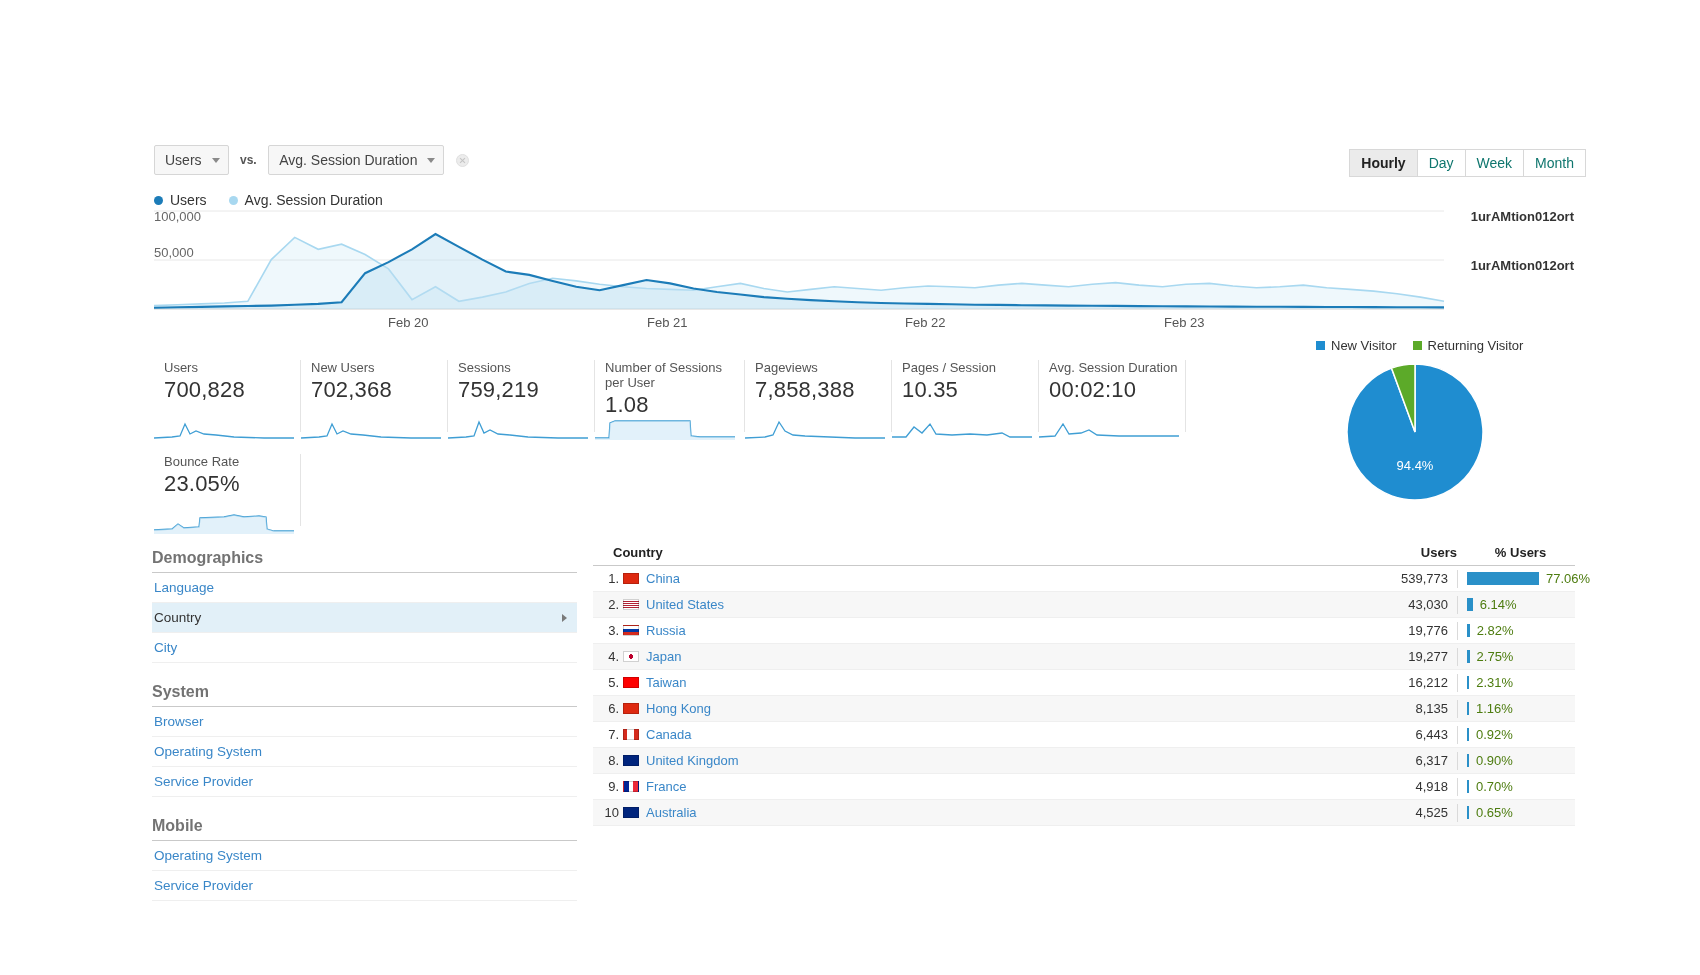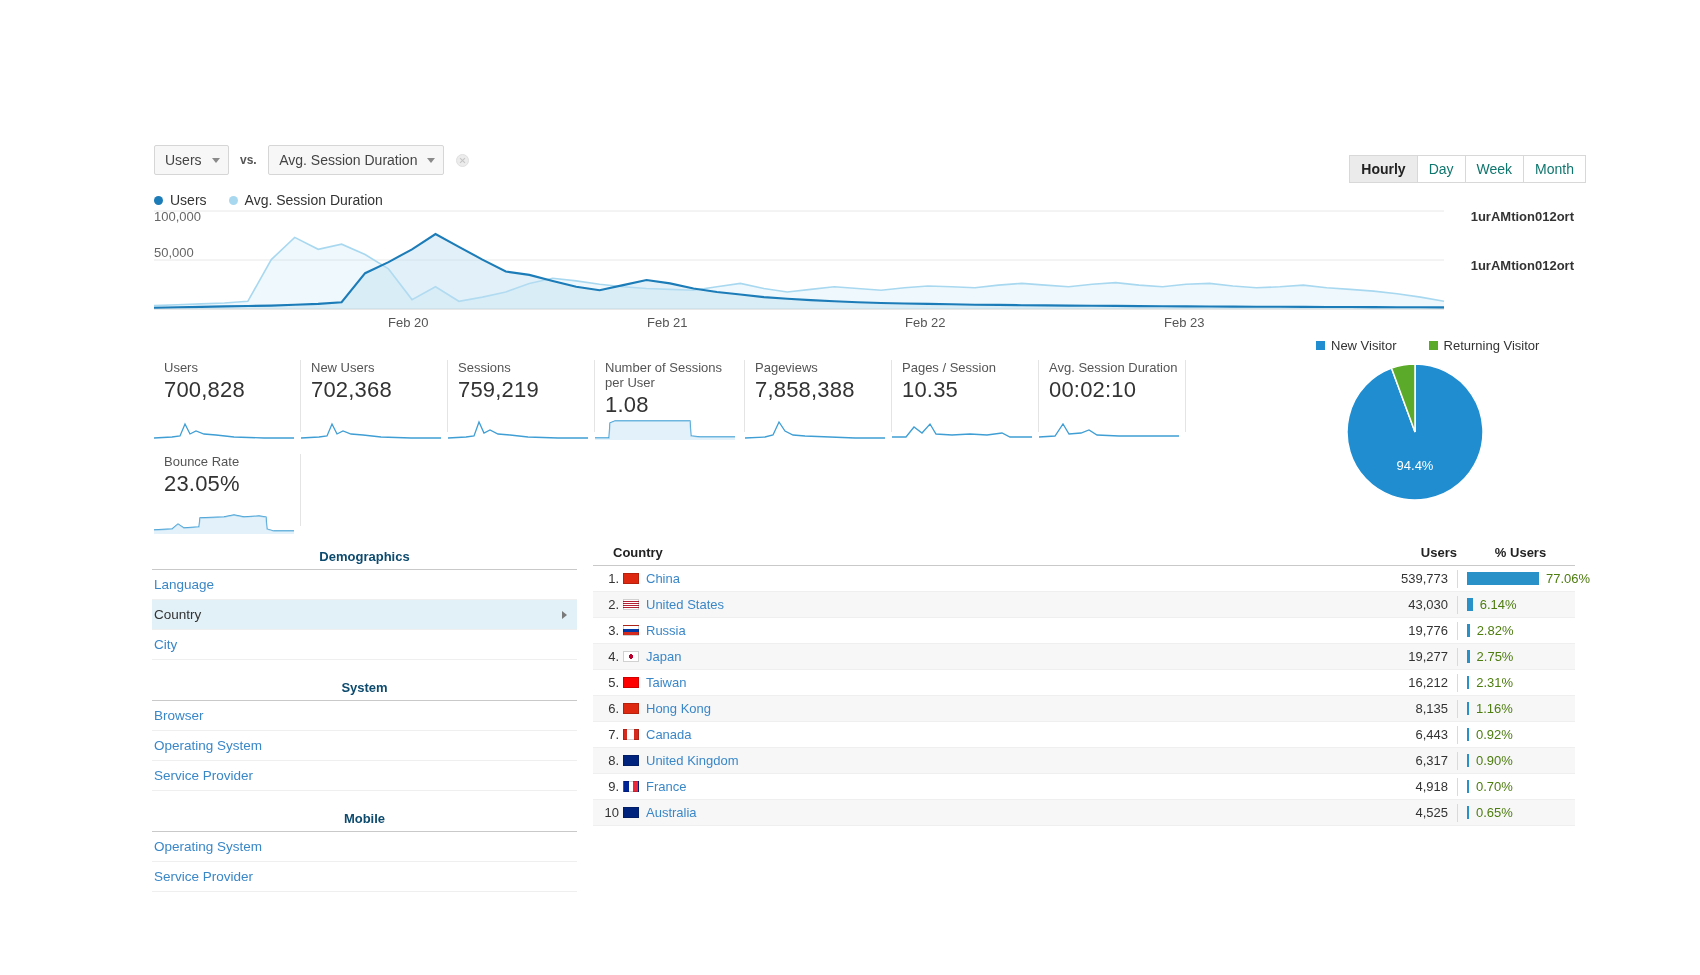--- a/index.html
+++ b/index.html
@@ -36,21 +36,21 @@
     background: #ececec; border: 1px solid #e0e0e0;
     position: relative;
   }
   .clear-icon::before, .clear-icon::after {
     content: ""; position: absolute; left: 2px; top: 5px;
     width: 7px; height: 1px; background: #c3c3c3;
   }
   .clear-icon::before { transform: rotate(45deg); }
   .clear-icon::after  { transform: rotate(-45deg); }
 
-  .granularity { position: absolute; right: -12px; top: 10px; display: flex; }
+  .granularity { position: absolute; right: -12px; top: 4px; display: flex; }
   .gran-btn {
     height: 28px; padding: 0 11px; line-height: 27px;
     font-size: 14px; color: #0f766e;
     border: 1px solid #d8d8d8; border-left: none;
     background: #fff; white-space: nowrap;
   }
   .gran-btn:first-child { border-left: 1px solid #d8d8d8; }
   .gran-btn.active { background: #ebebeb; font-weight: bold; color: #222; }
 
   
@@ -77,31 +77,31 @@
     width: 147px; height: 72px; position: relative;
     border-right: 1px solid #e4e4e4; padding-left: 10px;
   }
   .card.wide { width: 150px; }
   .card-label { font-size: 13px; color: #555; line-height: 15px; }
   .card-value { font-size: 22px; color: #333; font-weight: 400; margin-top: 2px; letter-spacing: .2px; }
   .card-spark { position: absolute; left: 0px; bottom: -8px; width: 140px; height: 26px; }
   .card-row2 { display: flex; margin-top: 22px; }
 
   
-  .pie-legend { position: absolute; left: 1316px; top: 338px; display: flex; gap: 32px; font-size: 13px; color: #333; }
+  .pie-legend { position: absolute; left: 1316px; top: 338px; display: flex; gap: 16px; font-size: 13px; color: #333; }
   .pie-legend .item { display: flex; align-items: center; gap: 6px; }
   .sq { width: 9px; height: 9px; display: inline-block; }
   .pie-wrap { position: absolute; left: 1345px; top: 362px; width: 140px; height: 140px; }
   .pie-pct { position: absolute; left: 0; top: 96px; width: 140px; text-align: center; font-size: 13px; color: #fff; }
 
   
   .dim-list { position: absolute; left: 152px; top: 545px; width: 425px; }
   .dim-head {
-    font-size: 13px; font-weight: bold; color: #0c4a6e;
-    padding: 4px 0 5px 0; border-bottom: 1px solid #c9c9c9; text-align: center;
+    font-size: 16px; font-weight: bold; color: #737373;
+    padding: 4px 0 5px 0; border-bottom: 1px solid #c9c9c9;
   }
   .dim-head.spaced { margin-top: 16px; }
   .dim-item {
     font-size: 13.5px; color: #3a87c8; padding: 7px 0 7px 2px;
     border-bottom: 1px solid #efefef; position: relative;
   }
   .dim-item.selected { background: #e2f0f8; color: #333; padding-left: 2px; }
   .dim-item .arrow {
     position: absolute; right: 10px; top: 50%; transform: translateY(-50%);
     width: 0; height: 0; border-top: 4px solid transparent;

